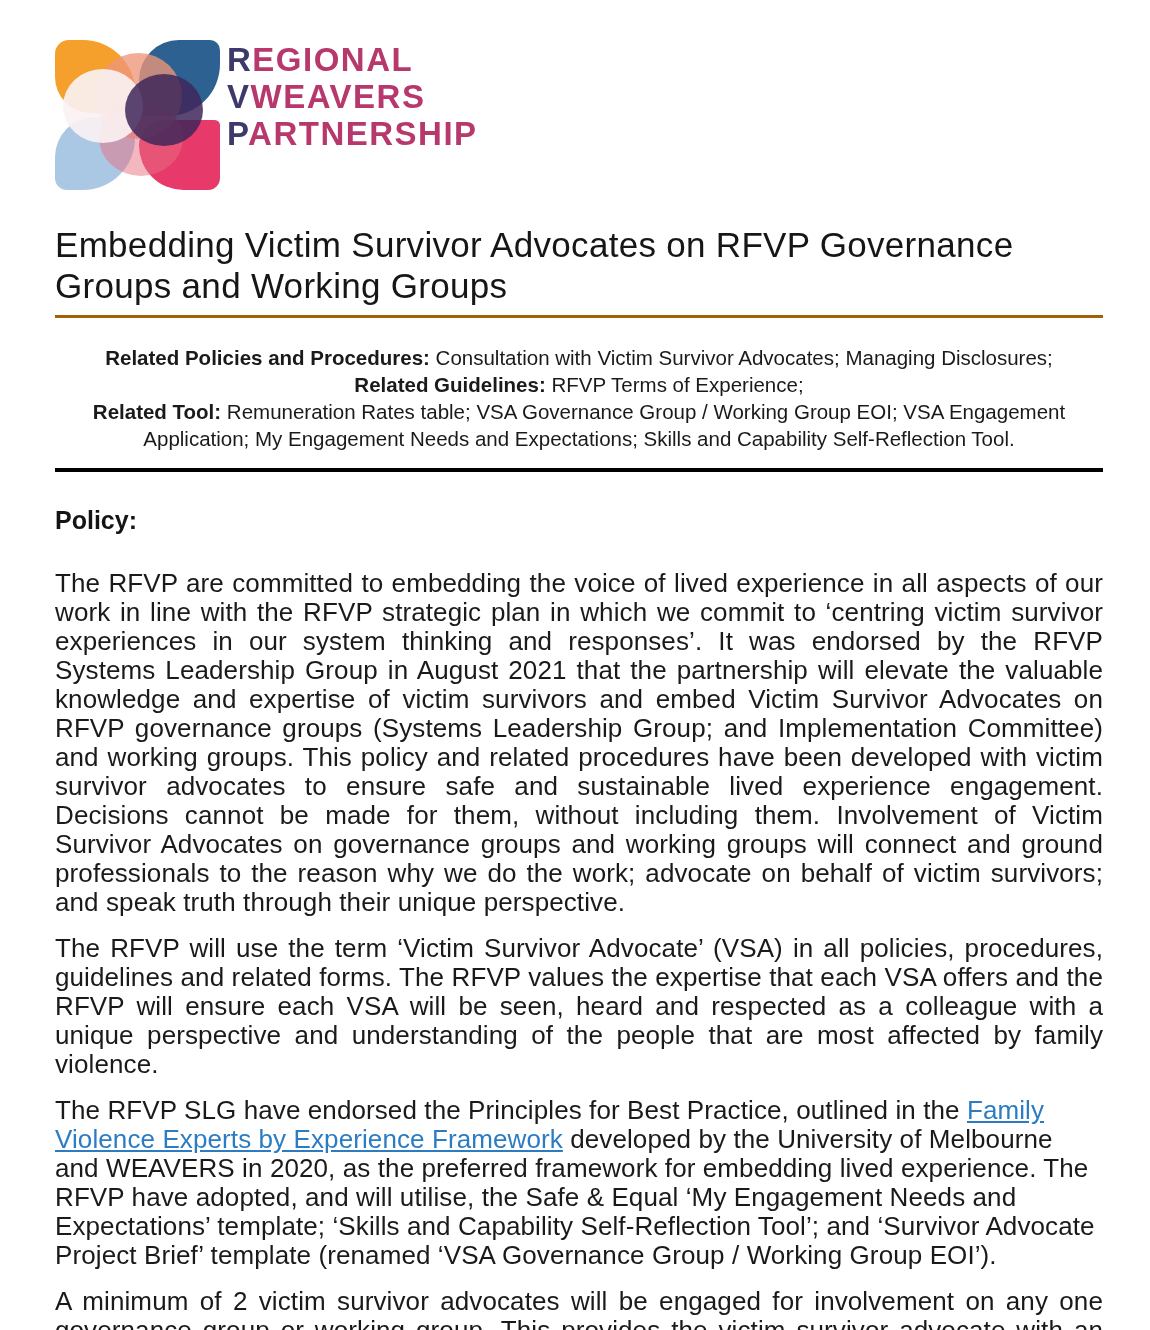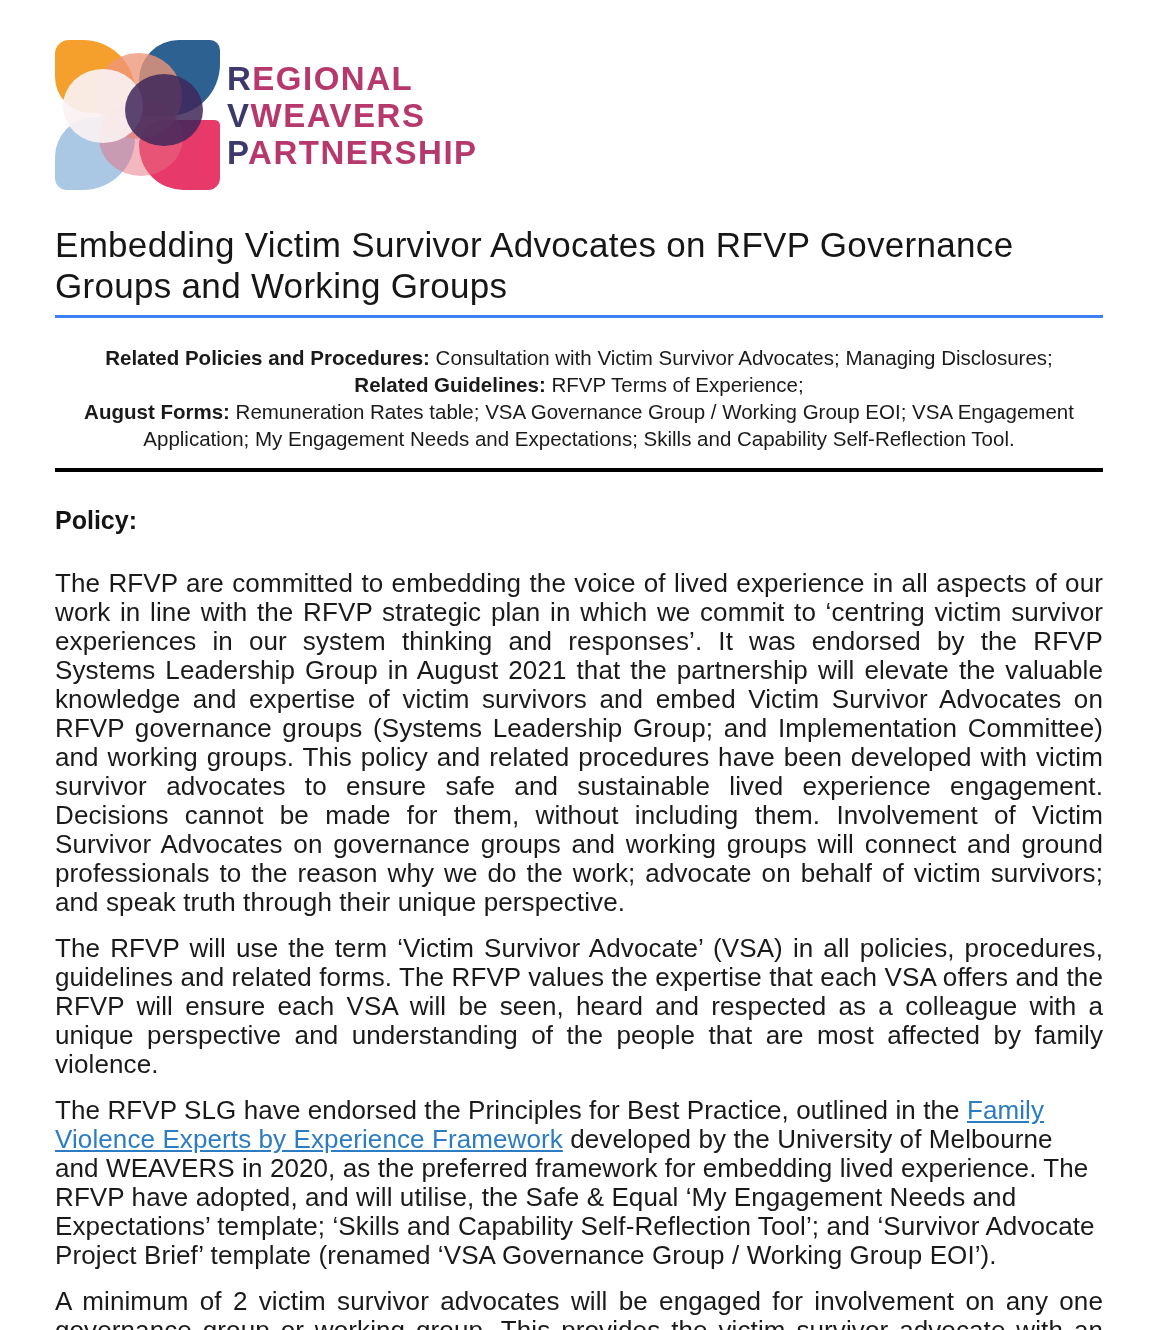--- a/index.html
+++ b/index.html
@@ -16,21 +16,21 @@
   }
   .page {
     box-sizing: border-box;
     width: 1150px;
     height: 1330px;
     padding: 40px 47px 0 55px;
     background: #fff;
   }
 
   
-  .logo-row { display: flex; align-items: center; }
+  .logo-row { display: flex; align-items: flex-start; }
   .logo-mark { position: relative; width: 165px; height: 150px; flex: 0 0 auto; }
   .petal { position: absolute; }
   .p-orange { left: 0;    top: 0;    width: 80px; height: 73px; background: var(--orange, #F5A02D);    border-radius: 14px 52px 6px 36px; }
   .p-blue   { left: 84px; top: 0;    width: 81px; height: 76px; background: var(--darkblue, #2C6191);  border-radius: 40px 10px 52px 6px; }
   .p-lblue  { left: 0;    top: 77px; width: 80px; height: 73px; background: var(--lightblue, #AAC7E4); border-radius: 40px 6px 52px 12px; }
   .p-pink   { left: 84px; top: 80px; width: 81px; height: 70px; background: var(--pinkpetal, #E8396B); border-radius: 30px 6px 14px 52px; }
   .circle { position: absolute; border-radius: 50%; }
   .c-salmon { left: 40px; top: 13px; width: 87px; height: 86px; background: var(--salmon, #EE9678); opacity: .78; }
   .c-rose   { left: 44px; top: 60px; width: 84px; height: 76px; background: var(--rose, #E76F82);   opacity: .50; }
   .c-cream  { left: 8px;  top: 29px; width: 80px; height: 74px; background: var(--cream, #FAF1F2);  opacity: .92; }
@@ -48,21 +48,21 @@
   .logo-line .initial { color: var(--navy, #3D3A6B); }
 
   
   .doc-title {
     margin: 34px 0 16px 0;
     font-size: 35px;
     font-weight: 400;
     line-height: 41px;
     letter-spacing: .3px;
     color: #161616;
-    border-bottom: 3px solid #3b82f6;
+    border-bottom: 3px solid #a16207;
     padding-bottom: 9px;
   }
   .t-line { display: block; }
 
   
   .related {
     margin-top: 26px;
     font-size: 20.5px;
     line-height: 27px;
     color: var(--text, #1a1a1a);
@@ -123,21 +123,21 @@
   </header>
 
   <h1 class="doc-title">
     <span class="t-line">Embedding Victim Survivor Advocates on RFVP Governance</span>
     <span class="t-line">Groups and Working Groups</span>
   </h1>
 
   <section class="related">
     <p><b>Related Policies and Procedures:</b><span> Consultation with Victim Survivor Advocates; Managing Disclosures;</span></p>
     <p><b>Related Guidelines:</b><span> RFVP Terms of Experience;</span></p>
-    <p><b>August Forms:</b><span> Remuneration Rates table; VSA Governance Group / Working Group EOI; VSA Engagement Application; My Engagement Needs and Expectations; Skills and Capability Self-Reflection Tool.</span></p>
+    <p><b>Related Tool:</b><span> Remuneration Rates table; VSA Governance Group / Working Group EOI; VSA Engagement Application; My Engagement Needs and Expectations; Skills and Capability Self-Reflection Tool.</span></p>
   </section>
 
   <div class="thick-rule"></div>
 
   <h2 class="policy-heading">Policy:</h2>
 
   <p class="body-para justify first">The RFVP are committed to embedding the voice of lived experience in all aspects of our work in line with the RFVP strategic plan in which we commit to ‘centring victim survivor experiences in our system thinking and responses’. It was endorsed by the RFVP Systems Leadership Group in August 2021 that the partnership will elevate the valuable knowledge and expertise of victim survivors and embed Victim Survivor Advocates on RFVP governance groups (Systems Leadership Group; and Implementation Committee) and working groups. This policy and related procedures have been developed with victim survivor advocates to ensure safe and sustainable lived experience engagement. Decisions cannot be made for them, without including them. Involvement of Victim Survivor Advocates on governance groups and working groups will connect and ground professionals to the reason why we do the work; advocate on behalf of victim survivors; and speak truth through their unique perspective.</p>
 
   <p class="body-para justify">The RFVP will use the term ‘Victim Survivor Advocate’ (VSA) in all policies, procedures, guidelines and related forms. The RFVP values the expertise that each VSA offers and the RFVP will ensure each VSA will be seen, heard and respected as a colleague with a unique perspective and understanding of the people that are most affected by family violence.</p>
 

